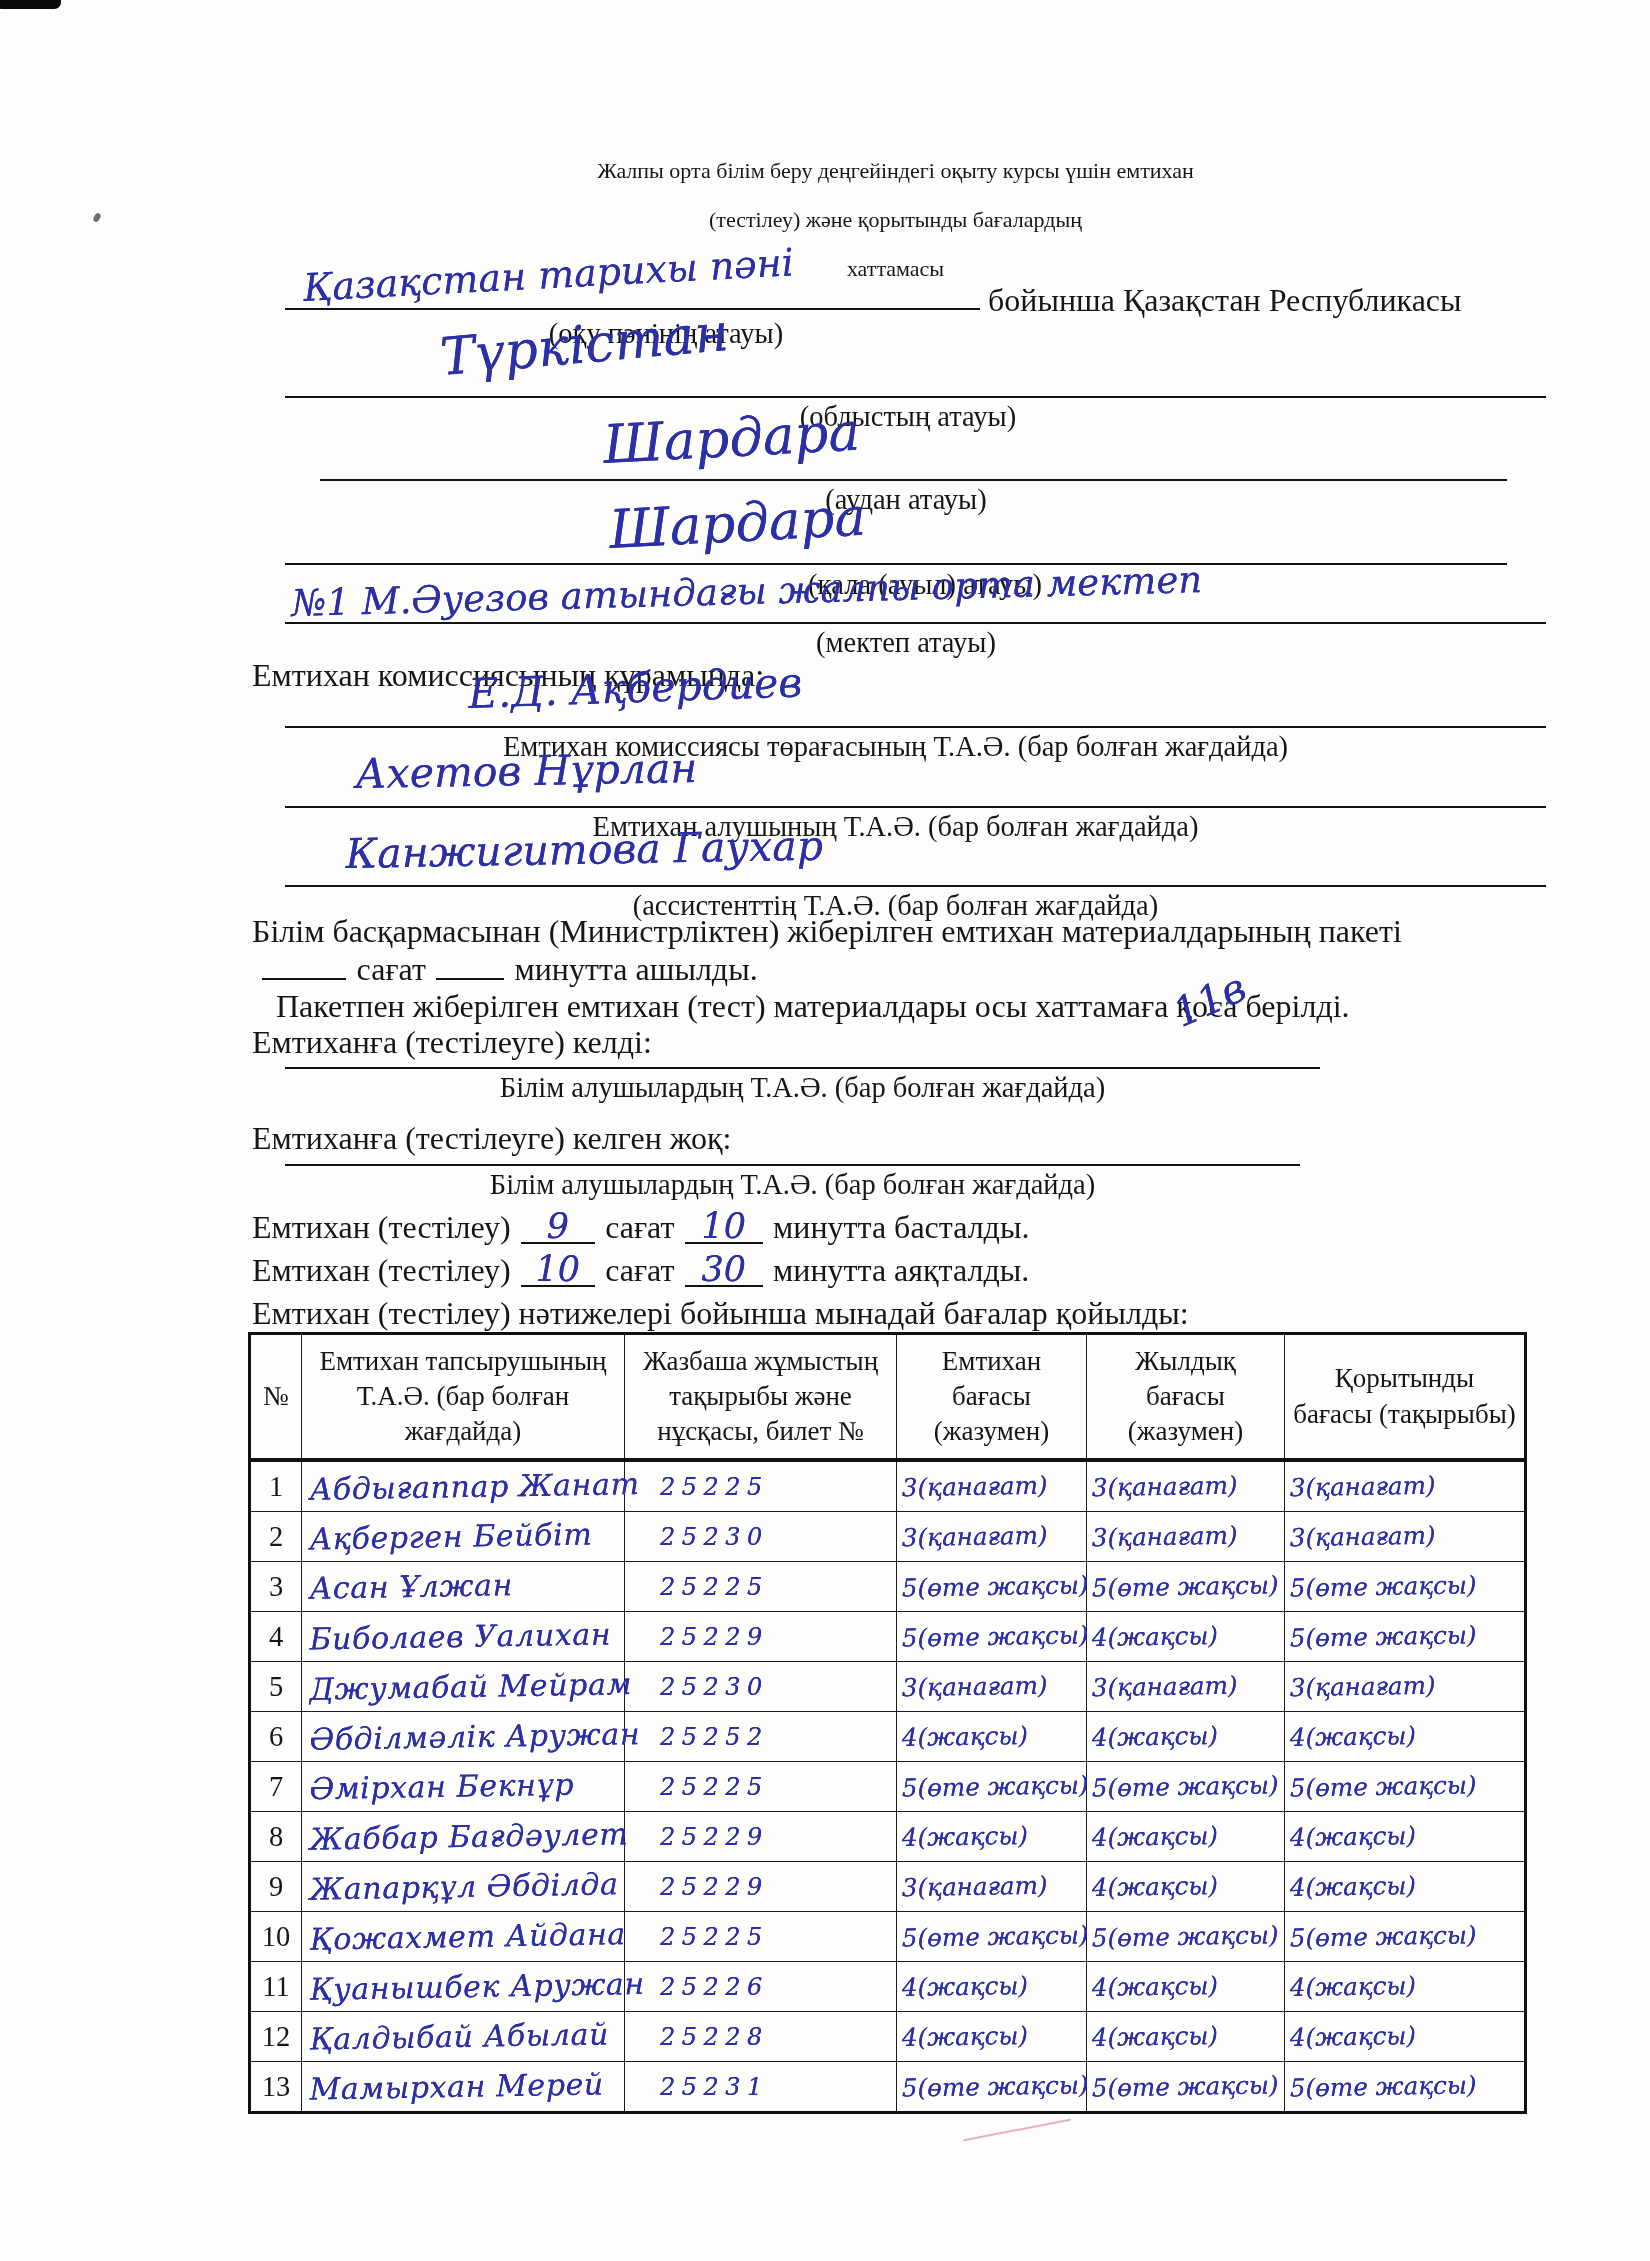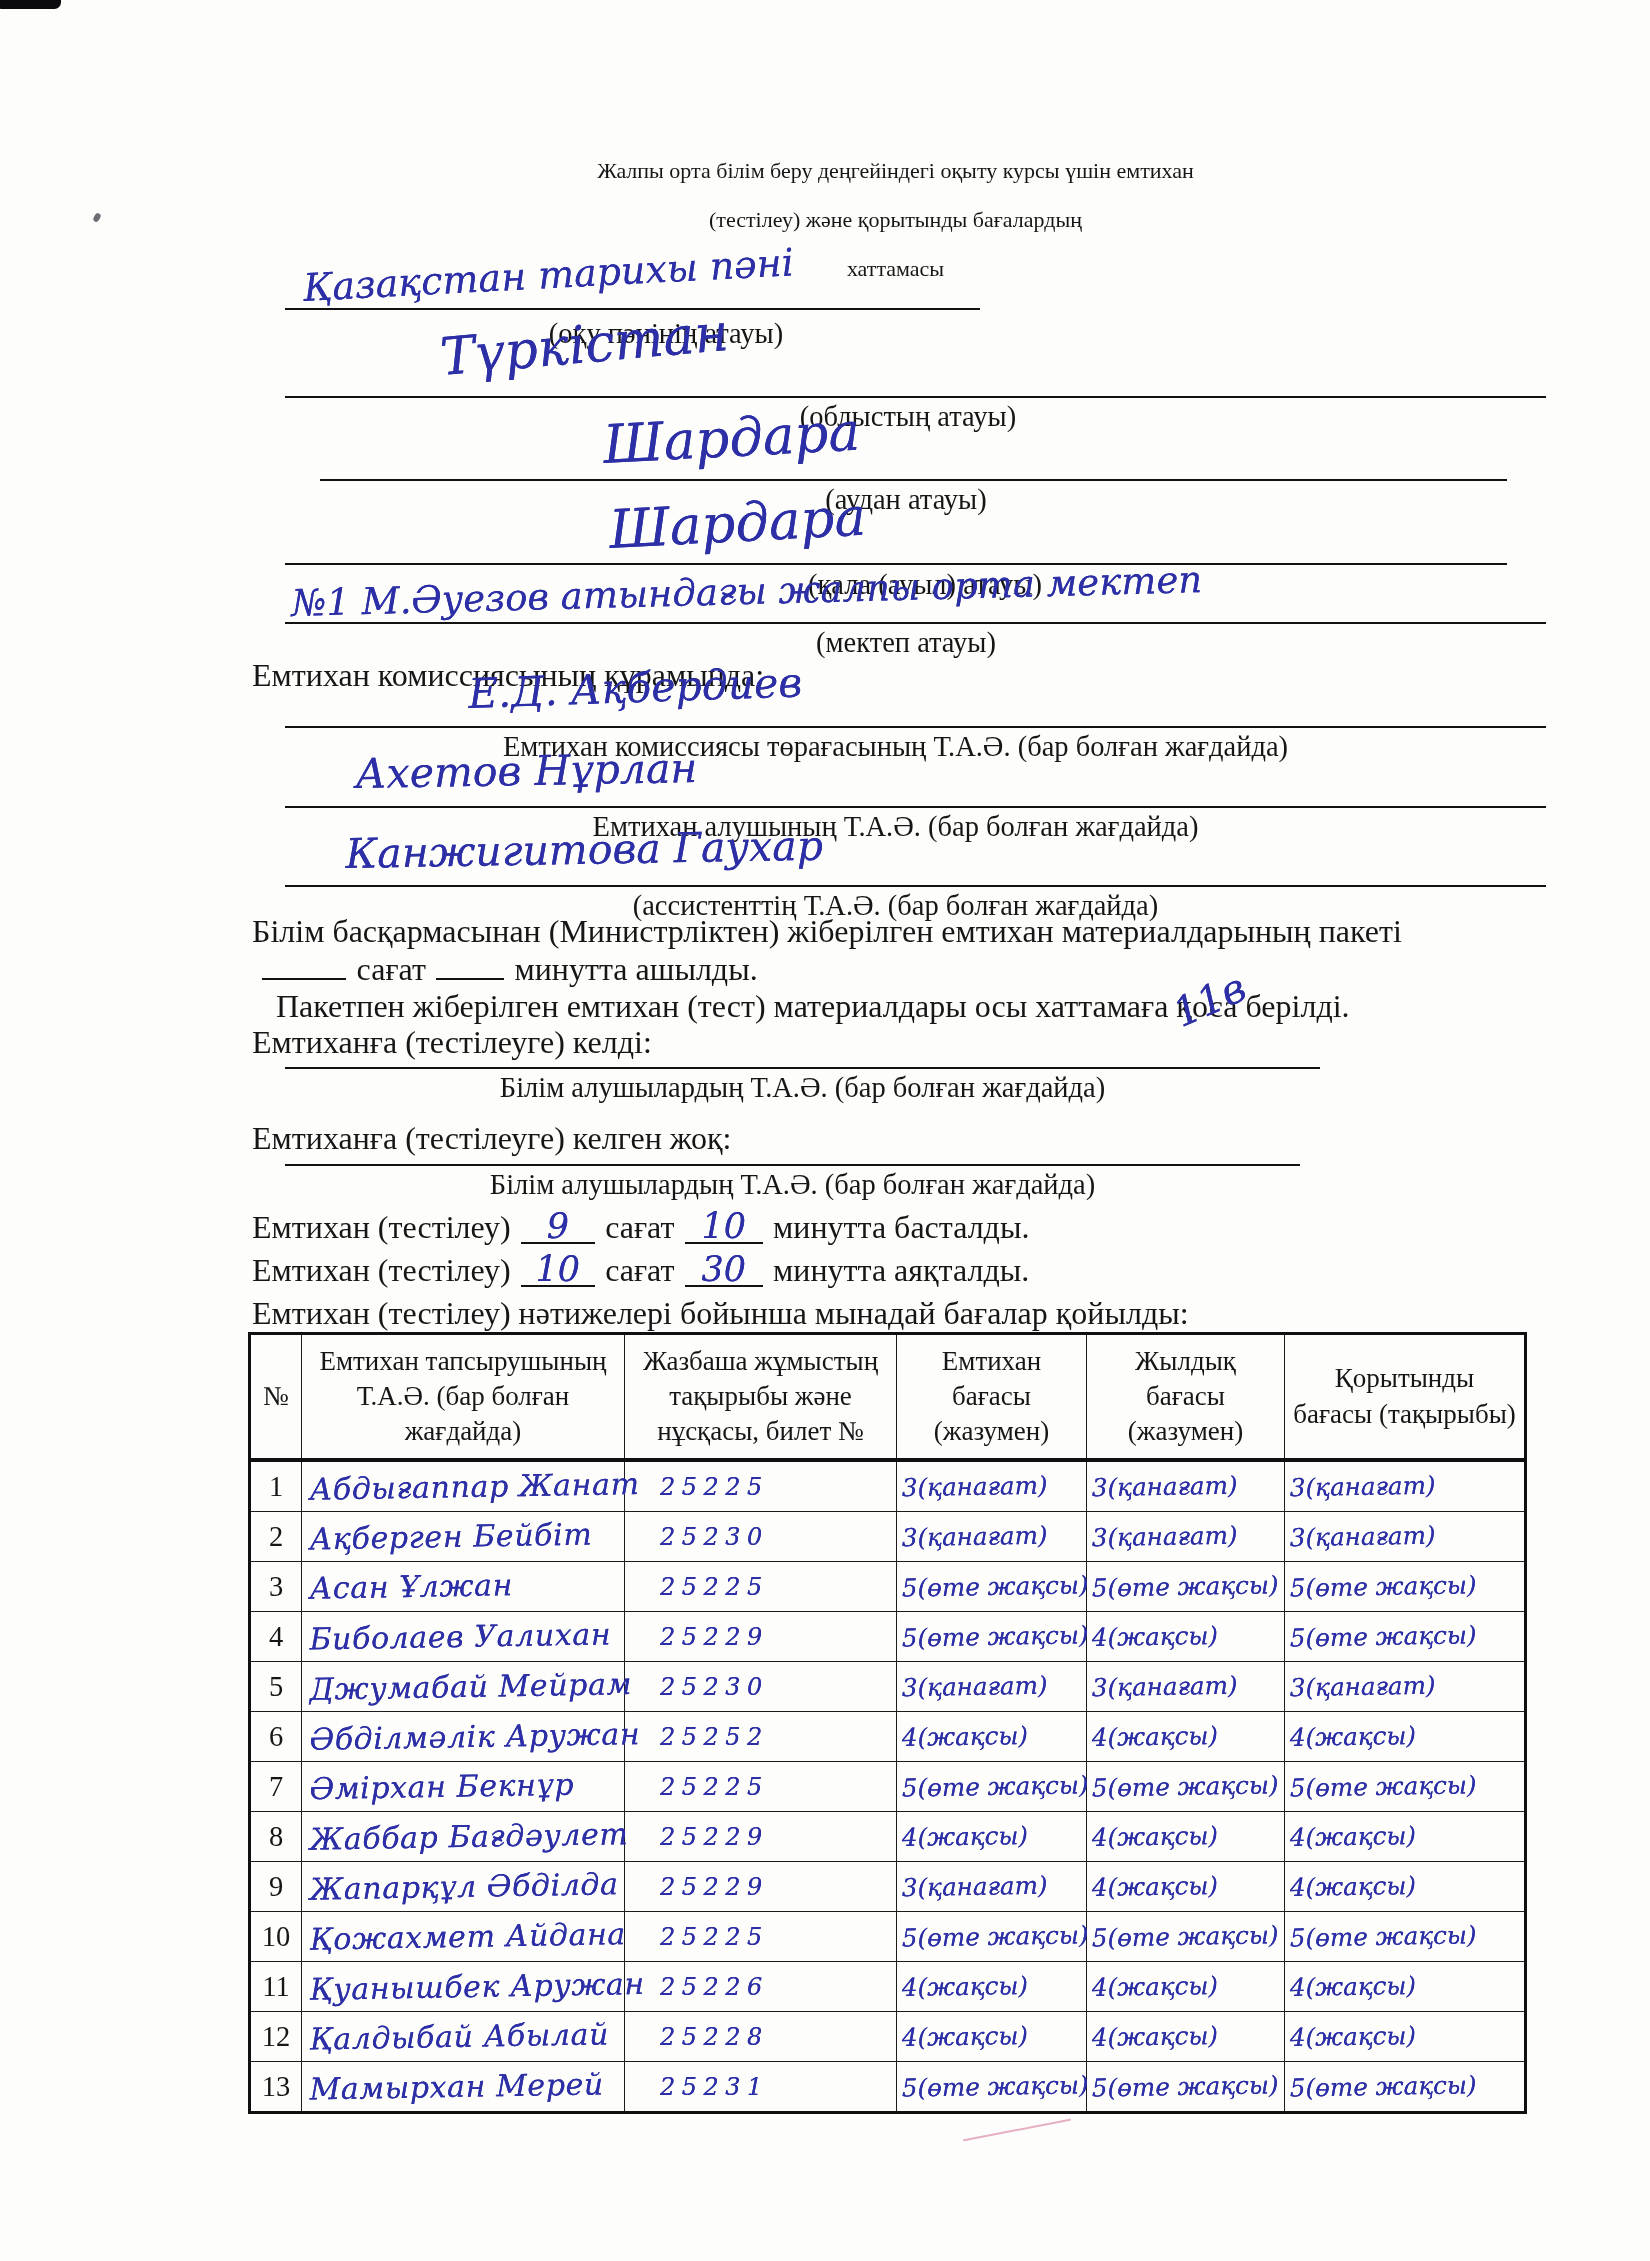--- a/index.html
+++ b/index.html
@@ -65,20 +65,21 @@
   <div class="speck"></div>
 
   <div class="titleblock">
     <div>Жалпы орта білім беру деңгейіндегі оқыту курсы үшін емтихан</div>
     <div>(тестілеу) және қорытынды бағалардың</div>
     <div>хаттамасы</div>
   </div>
 
   <div class="hw" style="left:304px; top:266px; font-size:38px; transform:rotate(-3deg);">Қазақстан тарихы пәні</div>
   <div class="rule" style="left:285px; top:308px; width:695px;"></div>
+  <div class="printed" style="left:988px; top:281px;">бойынша Қазақстан Республикасы</div>
   <div class="caption" style="left:278px; top:318px; width:776px;">(оқу пәнінің атауы)</div>
 
   <div class="hw" style="left:443px; top:327px; font-size:52px; transform:rotate(-5deg);">Түркістан</div>
   <div class="rule" style="left:285px; top:396px; width:1261px;"></div>
   <div class="caption" style="left:261px; top:401px; width:1294px;">(облыстың атауы)</div>
 
   <div class="hw" style="left:605px; top:414px; font-size:53px; transform:rotate(-3deg);">Шардара</div>
   <div class="rule" style="left:320px; top:479px; width:1187px;"></div>
   <div class="caption" style="left:259px; top:484px; width:1294px;">(аудан атауы)</div>
 

